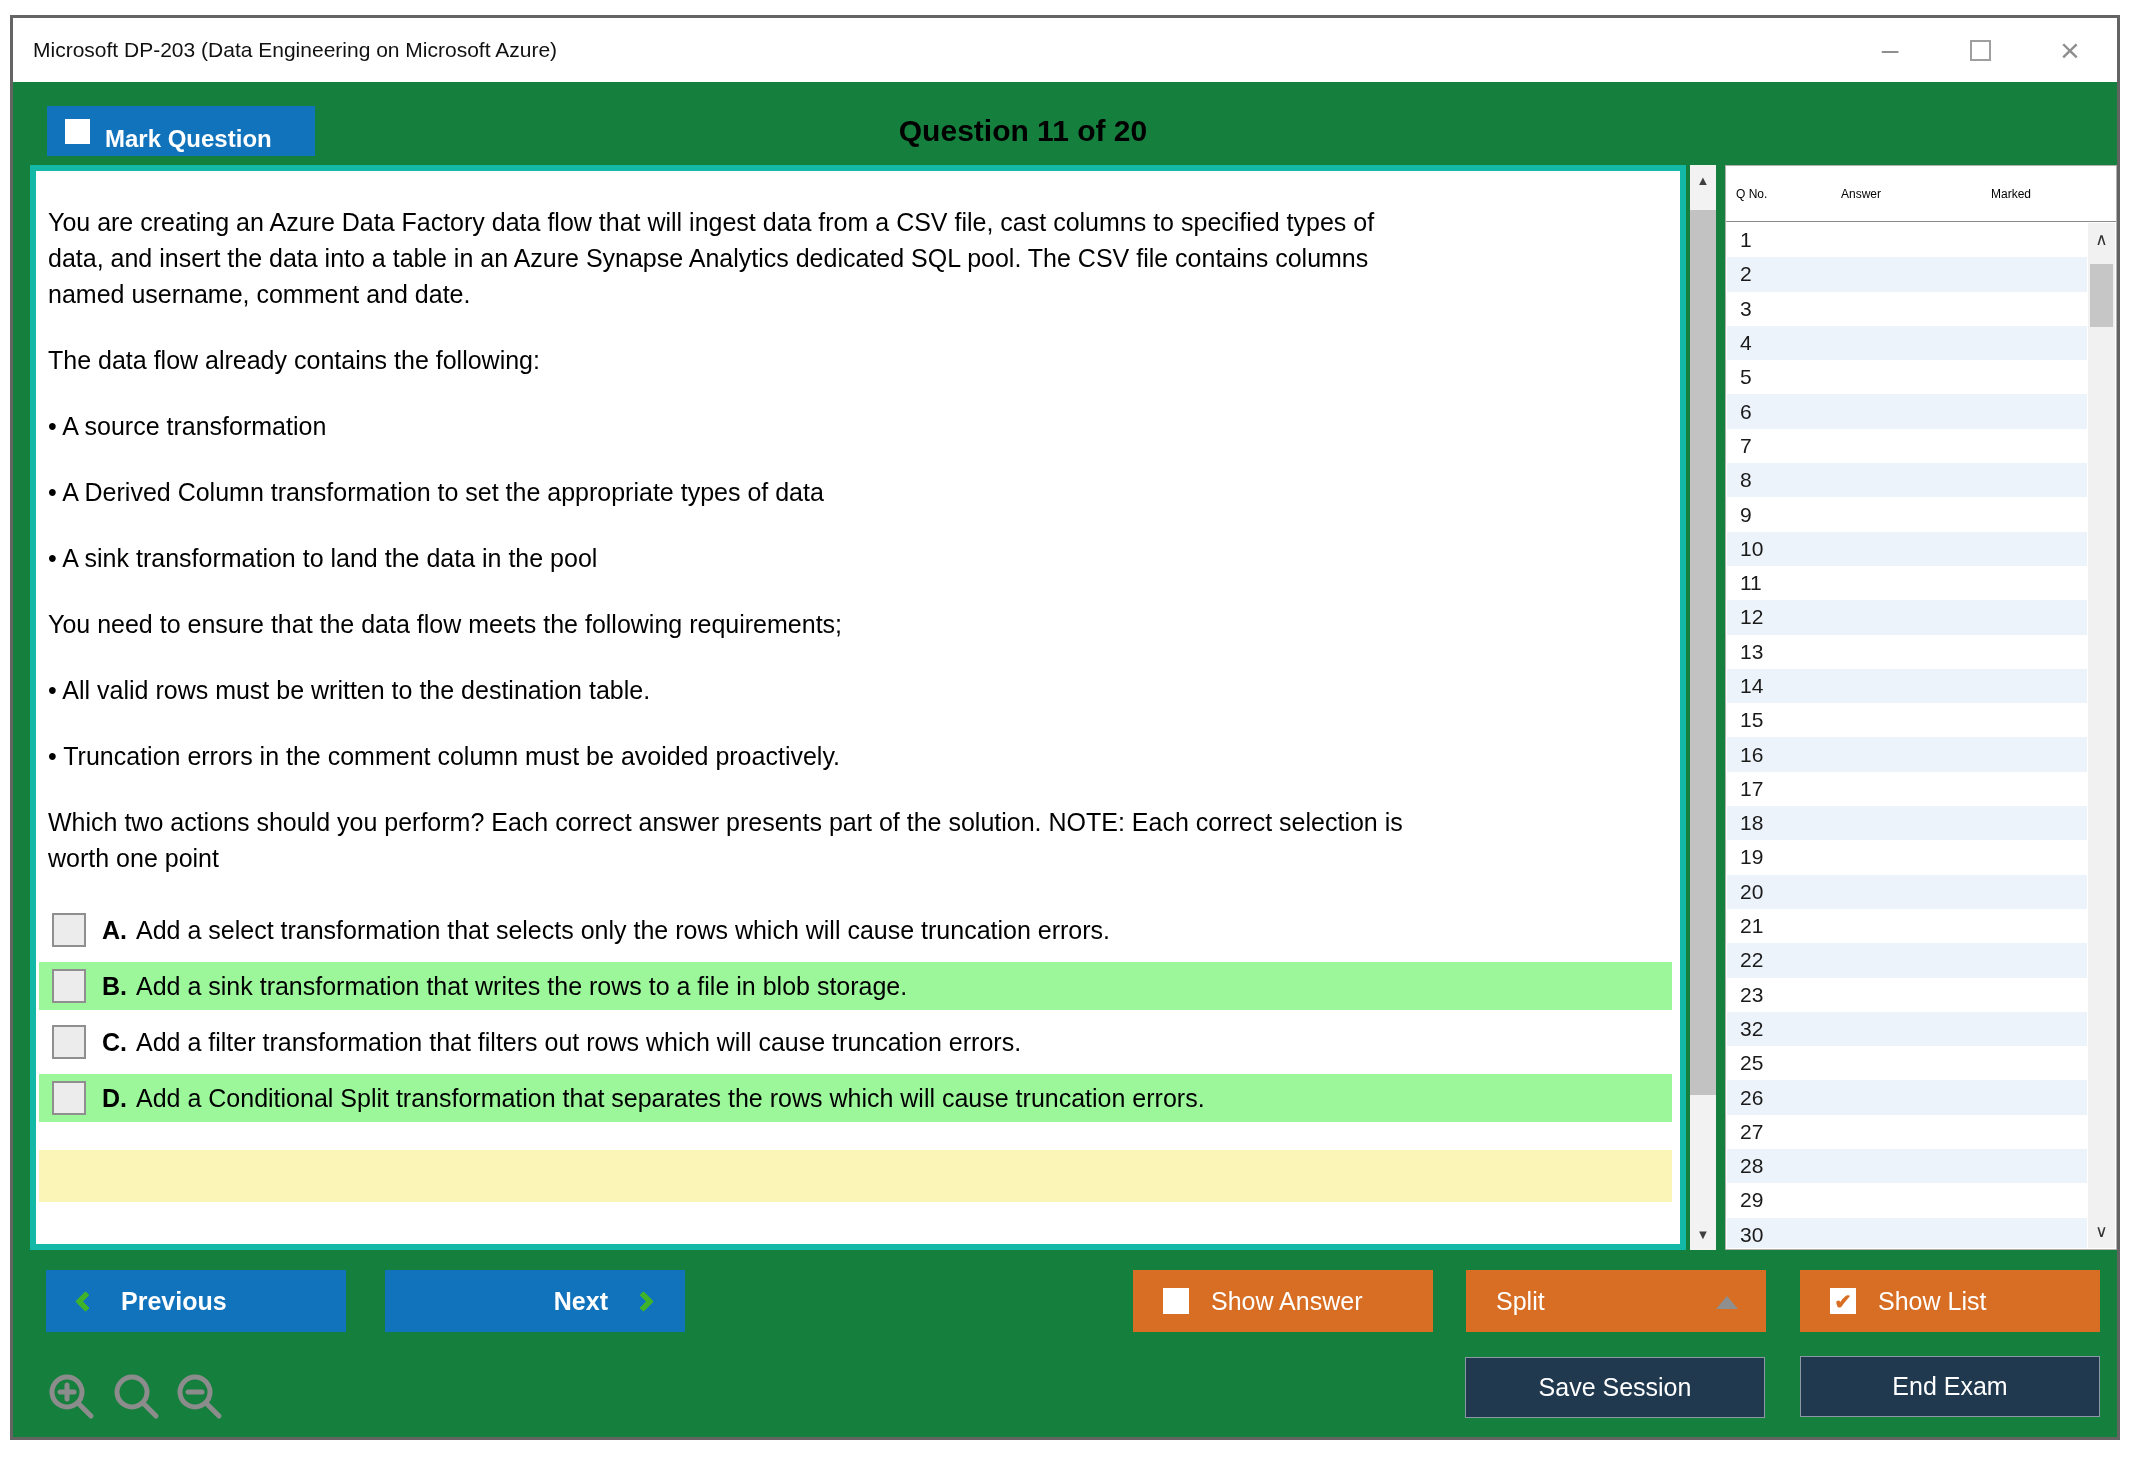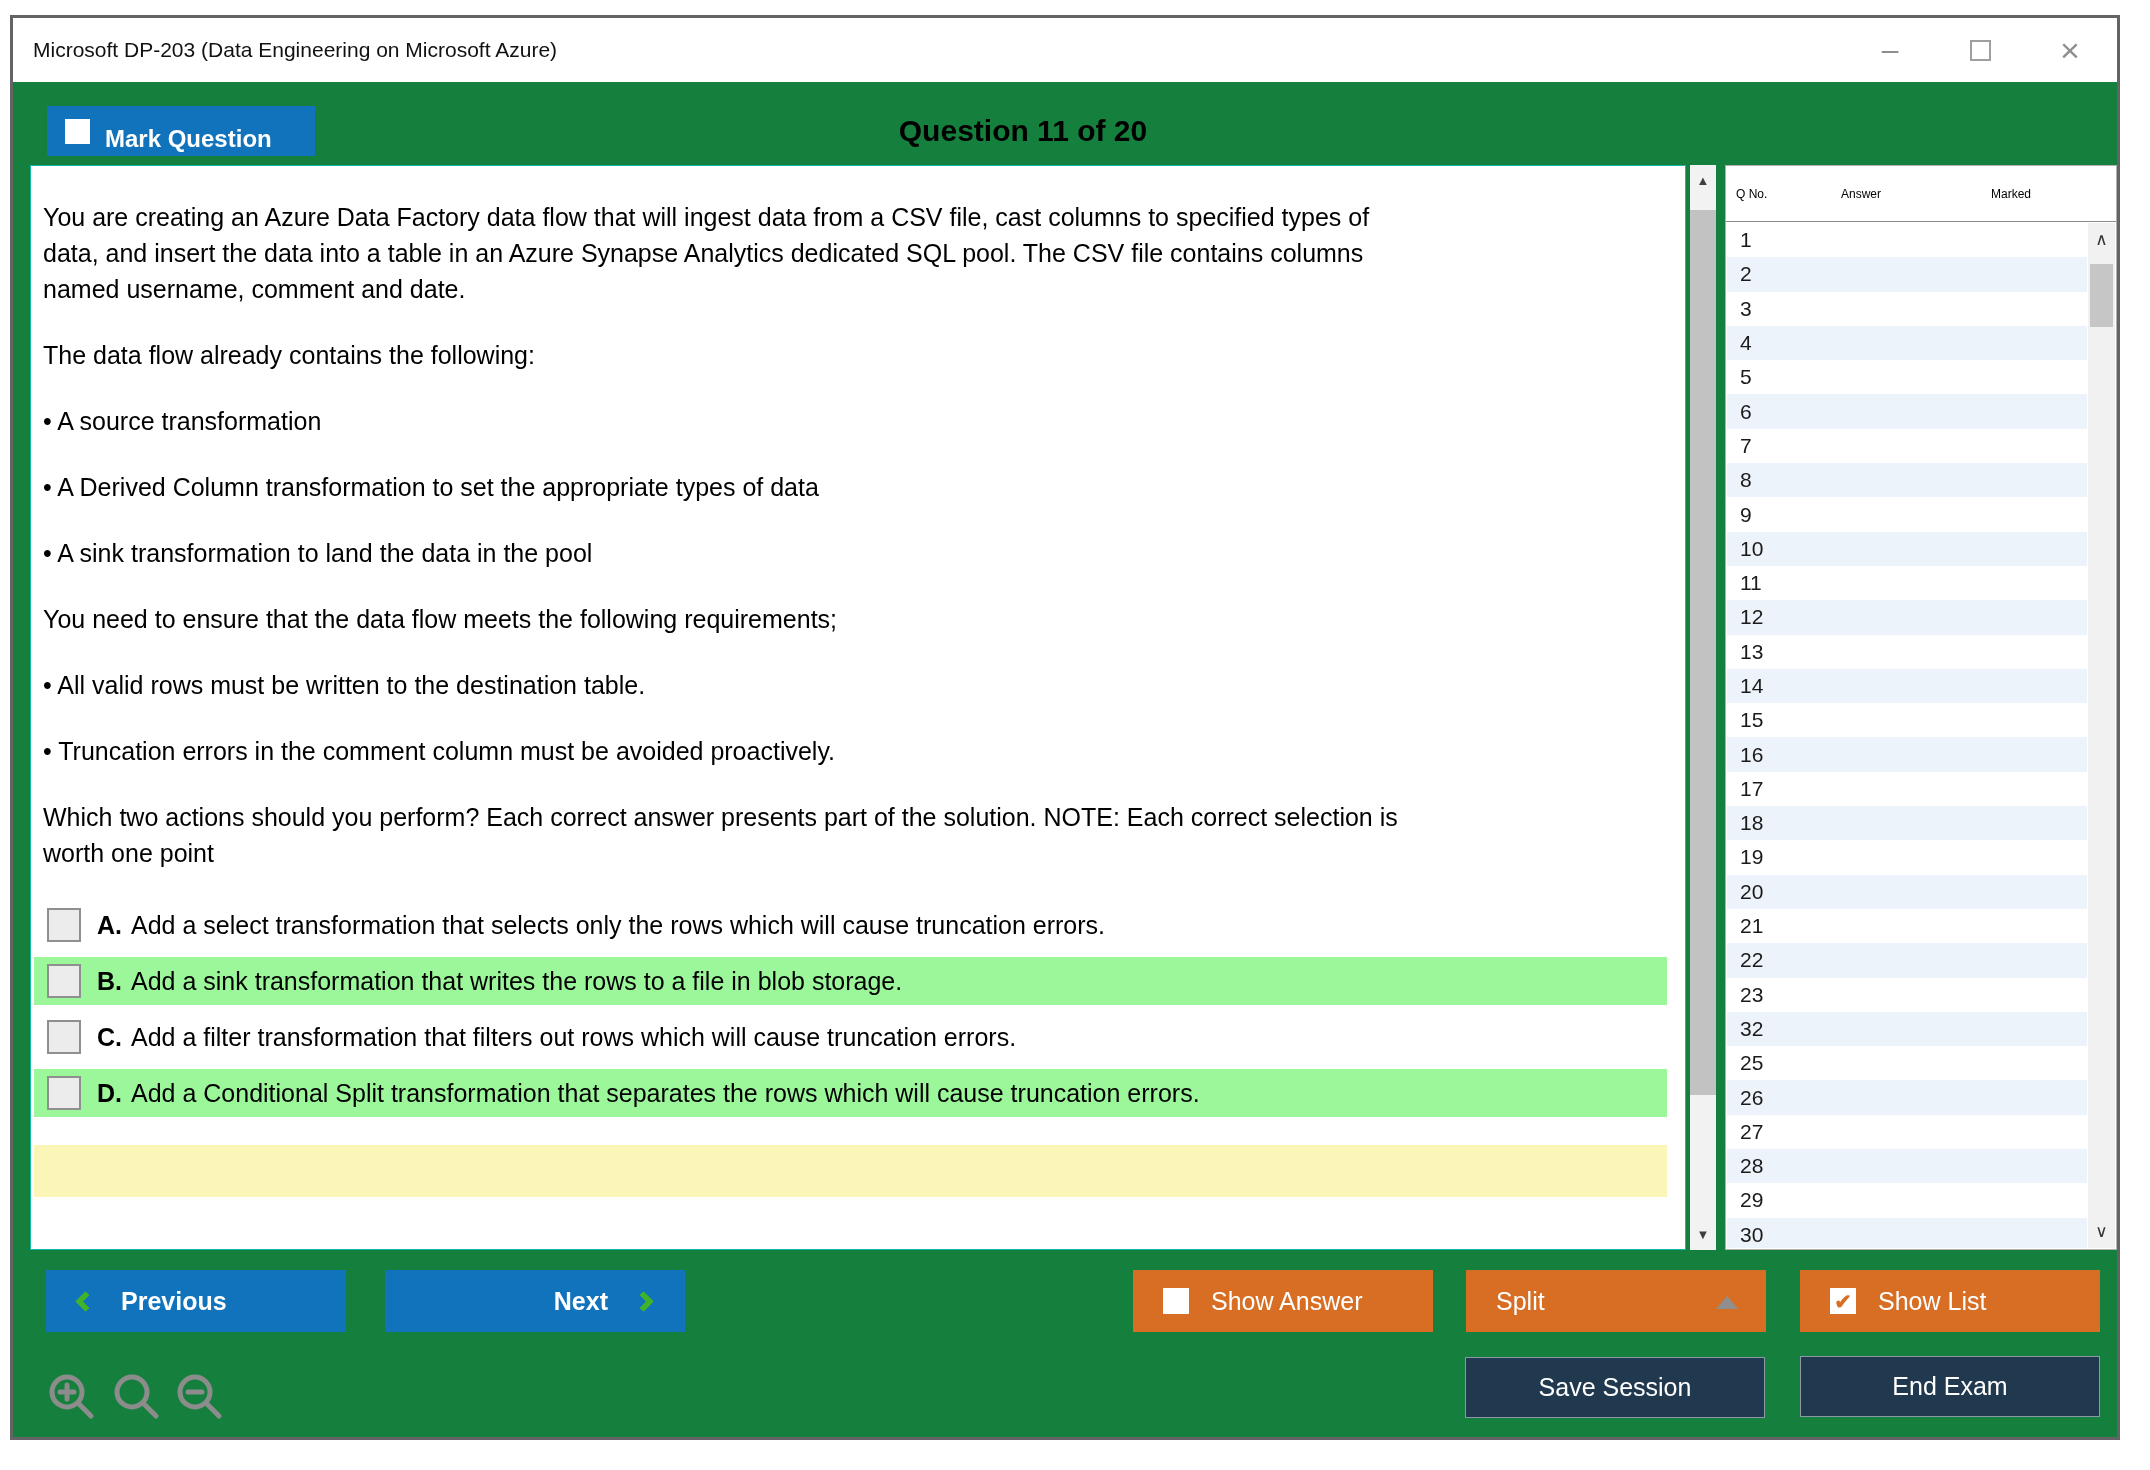--- a/index.html
+++ b/index.html
@@ -23,21 +23,21 @@
   
   .mark-btn{position:absolute;left:34px;top:88px;width:268px;height:50px;background:#1173BC;
     display:flex;align-items:center;padding-left:18px;gap:15px;cursor:pointer;}
   .mark-btn .cb{width:25px;height:25px;background:#ffffff;flex:none;}
   .mark-btn .lbl{color:#ffffff;font-weight:bold;font-size:24px;margin-top:16px;}
   .q-counter{position:absolute;left:0;top:96px;width:2020px;text-align:center;
     font-size:30px;font-weight:bold;color:#000;}
 
   
   .q-panel{position:absolute;left:17px;top:147px;width:1656px;height:1085px;background:#ffffff;
-    border:1px solid #14b8a6;overflow:hidden;}
+    border:6px solid #14b8a6;overflow:hidden;}
   .q-text{margin:33px 18px 0 12px;}
   .qpara{margin:0 0 30px 0;font-size:25px;line-height:36px;color:#000;white-space:pre-wrap;}
   .opts{margin:14px 0 0 3px;width:1633px;}
   .opt{height:48px;margin-bottom:8px;display:flex;align-items:center;font-size:25px;color:#000;cursor:pointer;}
   .opt.hl{background:#9BF79A;}
   .opt-cb{width:34px;height:34px;background:#ececec;border:2px solid #8f8f8f;margin:0 16px 0 13px;flex:none;}
   .opt b{margin-right:9px;}
   .expl{margin:28px 0 0 3px;width:1633px;height:52px;background:#FBF6B8;}
 
   

